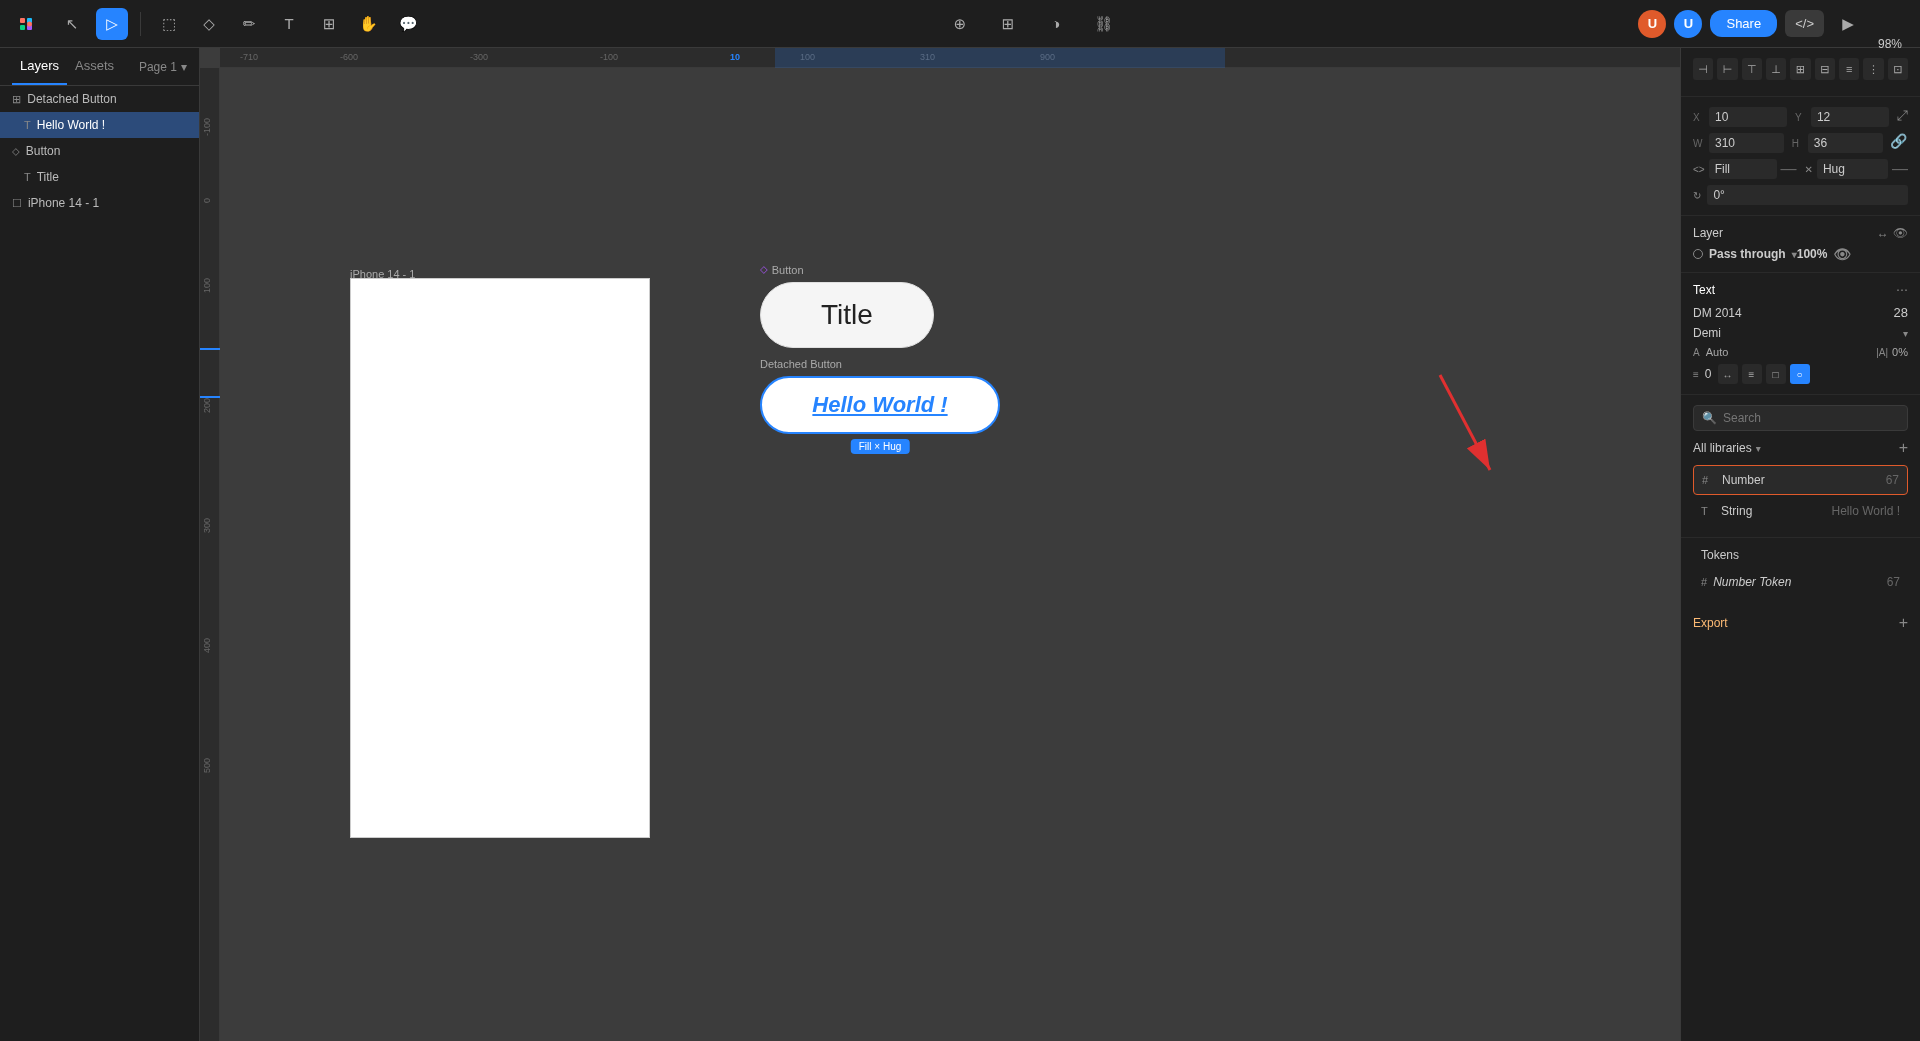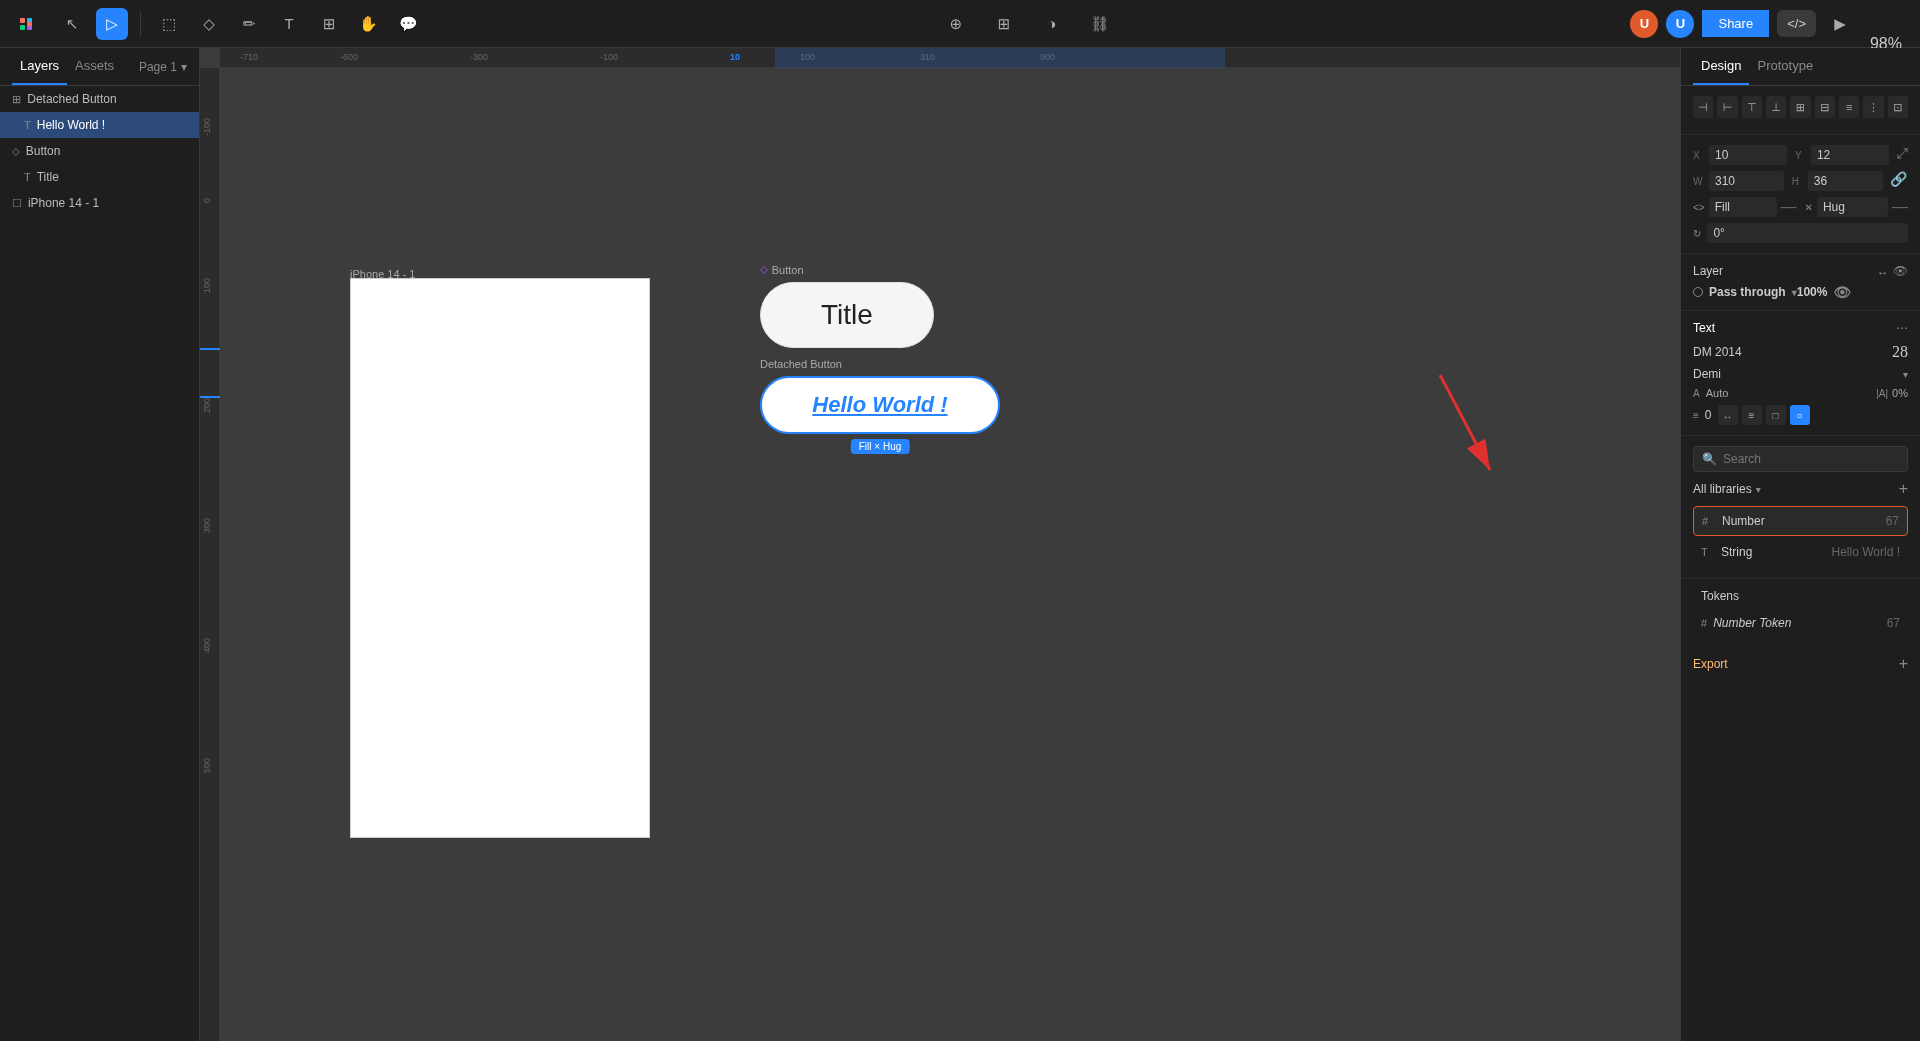--- a/index.html
+++ b/index.html
@@ -28,30 +28,30 @@
       border-radius: 6px;
       display: flex; align-items: center; justify-content: center;
       cursor: pointer; color: #aaa; font-size: 15px;
       background: transparent;
     }
     .toolbar-icon-btn.active { background: #2684ff; color: #fff; }
     .toolbar-separator { width: 1px; height: 24px; background: #3a3a3a; margin: 0 4px; }
     .toolbar-center { flex: 1; display: flex; align-items: center; justify-content: center; gap: 16px; }
     .toolbar-right { display: flex; align-items: center; gap: 8px; }
     .share-btn {
-      background: #2684ff; color: #fff; border: none; border-radius: 0;
+      background: #2684ff; color: #fff; border: none; border-radius: 12px;
       padding: 6px 16px; cursor: pointer; font-size: 13px; font-weight: 500;
     }
     .code-btn {
       background: #3a3a3a; color: #ccc; border: none; border-radius: 6px;
       padding: 6px 10px; cursor: pointer; font-size: 13px;
     }
     .zoom-btn {
       background: transparent; color: #ccc; border: none;
-      padding: 6px; cursor: pointer; font-size: 16px; margin-top: 40px;
+      padding: 6px; cursor: pointer; font-size: 12px; margin-top: 40px;
     }
     .avatar { width: 28px; height: 28px; border-radius: 50%; background: #e05a2b; display: flex; align-items: center; justify-content: center; color: #fff; font-size: 13px; font-weight: bold; }
 
     
     .main-area { display: flex; flex: 1; overflow: hidden; }
 
     
     .left-panel {
       width: 200px;
       background: #1e1e1e;
@@ -234,21 +234,21 @@
     .text-section-header {
       display: flex; align-items: center; justify-content: space-between;
       margin-bottom: 8px;
     }
     .text-section-title { font-size: 12px; color: #fff; font-weight: 500; }
     .text-font-row {
       display: flex; align-items: center; justify-content: space-between;
       margin-bottom: 6px;
     }
     .text-font-name { font-size: 12px; color: #ccc; }
-    .text-font-size { font-size: 16px; color: #ccc; font-family: Liberation Serif, serif; }
+    .text-font-size { font-size: 13px; color: #ccc; }
     .text-style-row {
       display: flex; align-items: center; gap: 6px;
       margin-bottom: 6px;
     }
     .text-auto { font-size: 11px; color: #aaa; }
     .text-percent { font-size: 11px; color: #aaa; }
     .text-spacing-row {
       display: flex; align-items: center; gap: 6px;
     }
     .spacing-val { font-size: 12px; color: #ccc; }
@@ -464,24 +464,20 @@
         <div class="detached-button">
           <span class="detached-button-text">Hello World !</span>
           <div class="fill-hug-badge">Fill × Hug</div>
         </div>
       </div>
     </div>
   </div>
 
   <div class="right-panel">
 
-    <div class="right-panel-tabs">
-      <div class="right-tab active">Design</div>
-      <div class="right-tab">Prototype</div>
-    </div>
 
     <div class="panel-section">
       <div class="align-row">
         <div class="align-btn">⊣</div>
         <div class="align-btn">⊢</div>
         <div class="align-btn">⊤</div>
         <div class="align-btn">⊥</div>
         <div class="align-btn">⊞</div>
         <div class="align-btn">⊟</div>
         <div class="align-btn">≡</div>

